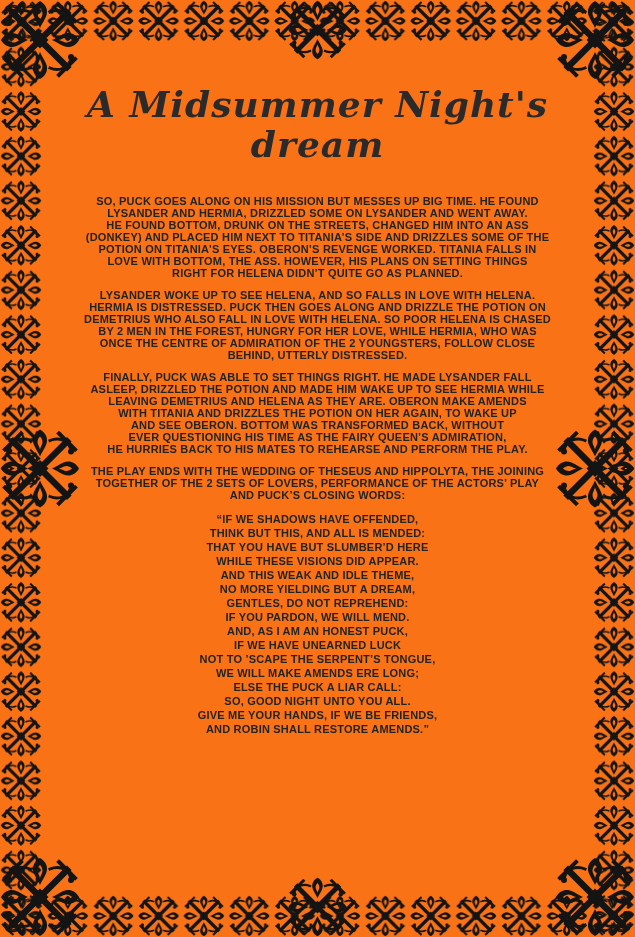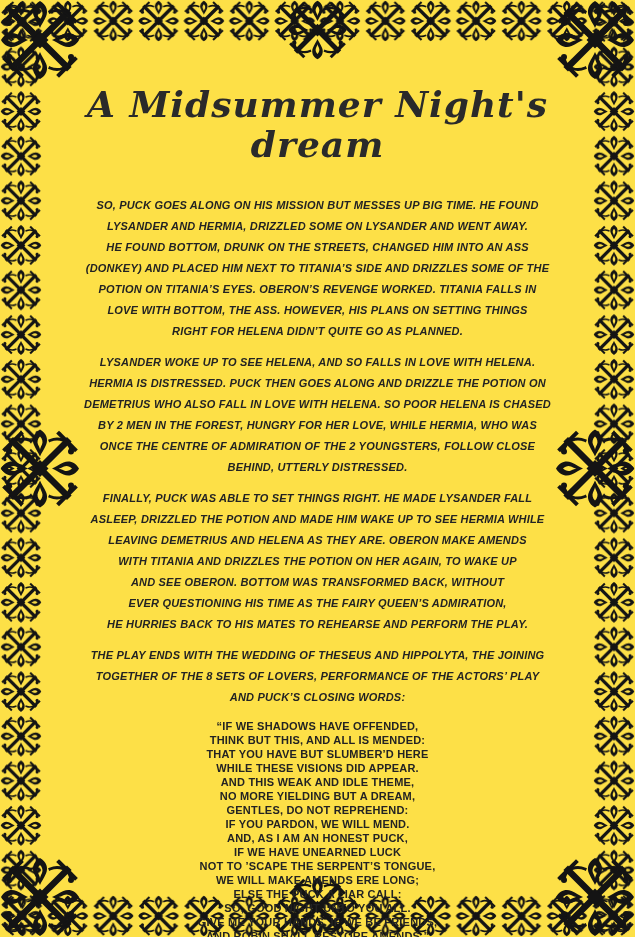--- a/index.html
+++ b/index.html
@@ -1,36 +1,36 @@
 <!DOCTYPE html>
 <html><head>
 <meta charset="utf-8">
 <style>
   html,body{margin:0;padding:0;background:#888;}
   .page{
-    position:relative;width:635px;height:937px;background:#fde047;
+    position:relative;width:635px;height:937px;background:#f97316;
     overflow:hidden;font-family:"Liberation Sans",sans-serif;color:#1f1f1f;
   }
   .border-svg{position:absolute;left:0;top:0;width:635px;height:937px;pointer-events:none;}
   .content{
     position:absolute;left:58px;right:58px;top:0;text-align:center;
   }
   .title{
     font-family:"DejaVu Serif","Liberation Serif",serif;
     font-style:italic;font-weight:600;font-size:36px;line-height:1.12;
     letter-spacing:1px;color:#2a2a2a;margin:84px 0 0 0;
   }
   .subtitle{
     font-family:"DejaVu Serif","Liberation Serif",serif;
     font-style:italic;font-weight:500;font-size:22px;line-height:1.2;
     color:#2a2a2a;margin-top:9px;
   }
   .body-par{
-    font-weight:bold;font-size:11px;line-height:21px;letter-spacing:0.2px;
-    white-space:pre-line;margin:10px 0 0 0;color:#232323;font-style:italic;
+    font-weight:bold;font-size:11px;line-height:12px;letter-spacing:0.2px;
+    white-space:pre-line;margin:10px 0 0 0;color:#232323;
   }
   .body-par.first{margin-top:30px;}
   .poem{
     font-weight:bold;font-size:11px;line-height:14px;letter-spacing:0.2px;
     white-space:pre-line;margin:11px 0 0 0;color:#232323;
   }
 </style>
 </head>
 <body>
 
@@ -115,21 +115,21 @@
 ONCE THE CENTRE OF ADMIRATION OF THE 2 YOUNGSTERS, FOLLOW CLOSE
 BEHIND, UTTERLY DISTRESSED.</p>
     <p class="body-par">FINALLY, PUCK WAS ABLE TO SET THINGS RIGHT. HE MADE LYSANDER FALL
 ASLEEP, DRIZZLED THE POTION AND MADE HIM WAKE UP TO SEE HERMIA WHILE
 LEAVING DEMETRIUS AND HELENA AS THEY ARE. OBERON MAKE AMENDS
 WITH TITANIA AND DRIZZLES THE POTION ON HER AGAIN, TO WAKE UP
 AND SEE OBERON. BOTTOM WAS TRANSFORMED BACK, WITHOUT
 EVER QUESTIONING HIS TIME AS THE FAIRY QUEEN’S ADMIRATION,
 HE HURRIES BACK TO HIS MATES TO REHEARSE AND PERFORM THE PLAY.</p>
     <p class="body-par">THE PLAY ENDS WITH THE WEDDING OF THESEUS AND HIPPOLYTA, THE JOINING
-TOGETHER OF THE 8 SETS OF LOVERS, PERFORMANCE OF THE ACTORS’ PLAY
+TOGETHER OF THE 2 SETS OF LOVERS, PERFORMANCE OF THE ACTORS’ PLAY
 AND PUCK’S CLOSING WORDS:</p>
 
     <div class="poem">“IF WE SHADOWS HAVE OFFENDED,
 THINK BUT THIS, AND ALL IS MENDED:
 THAT YOU HAVE BUT SLUMBER’D HERE
 WHILE THESE VISIONS DID APPEAR.
 AND THIS WEAK AND IDLE THEME,
 NO MORE YIELDING BUT A DREAM,
 GENTLES, DO NOT REPREHEND:
 IF YOU PARDON, WE WILL MEND.

